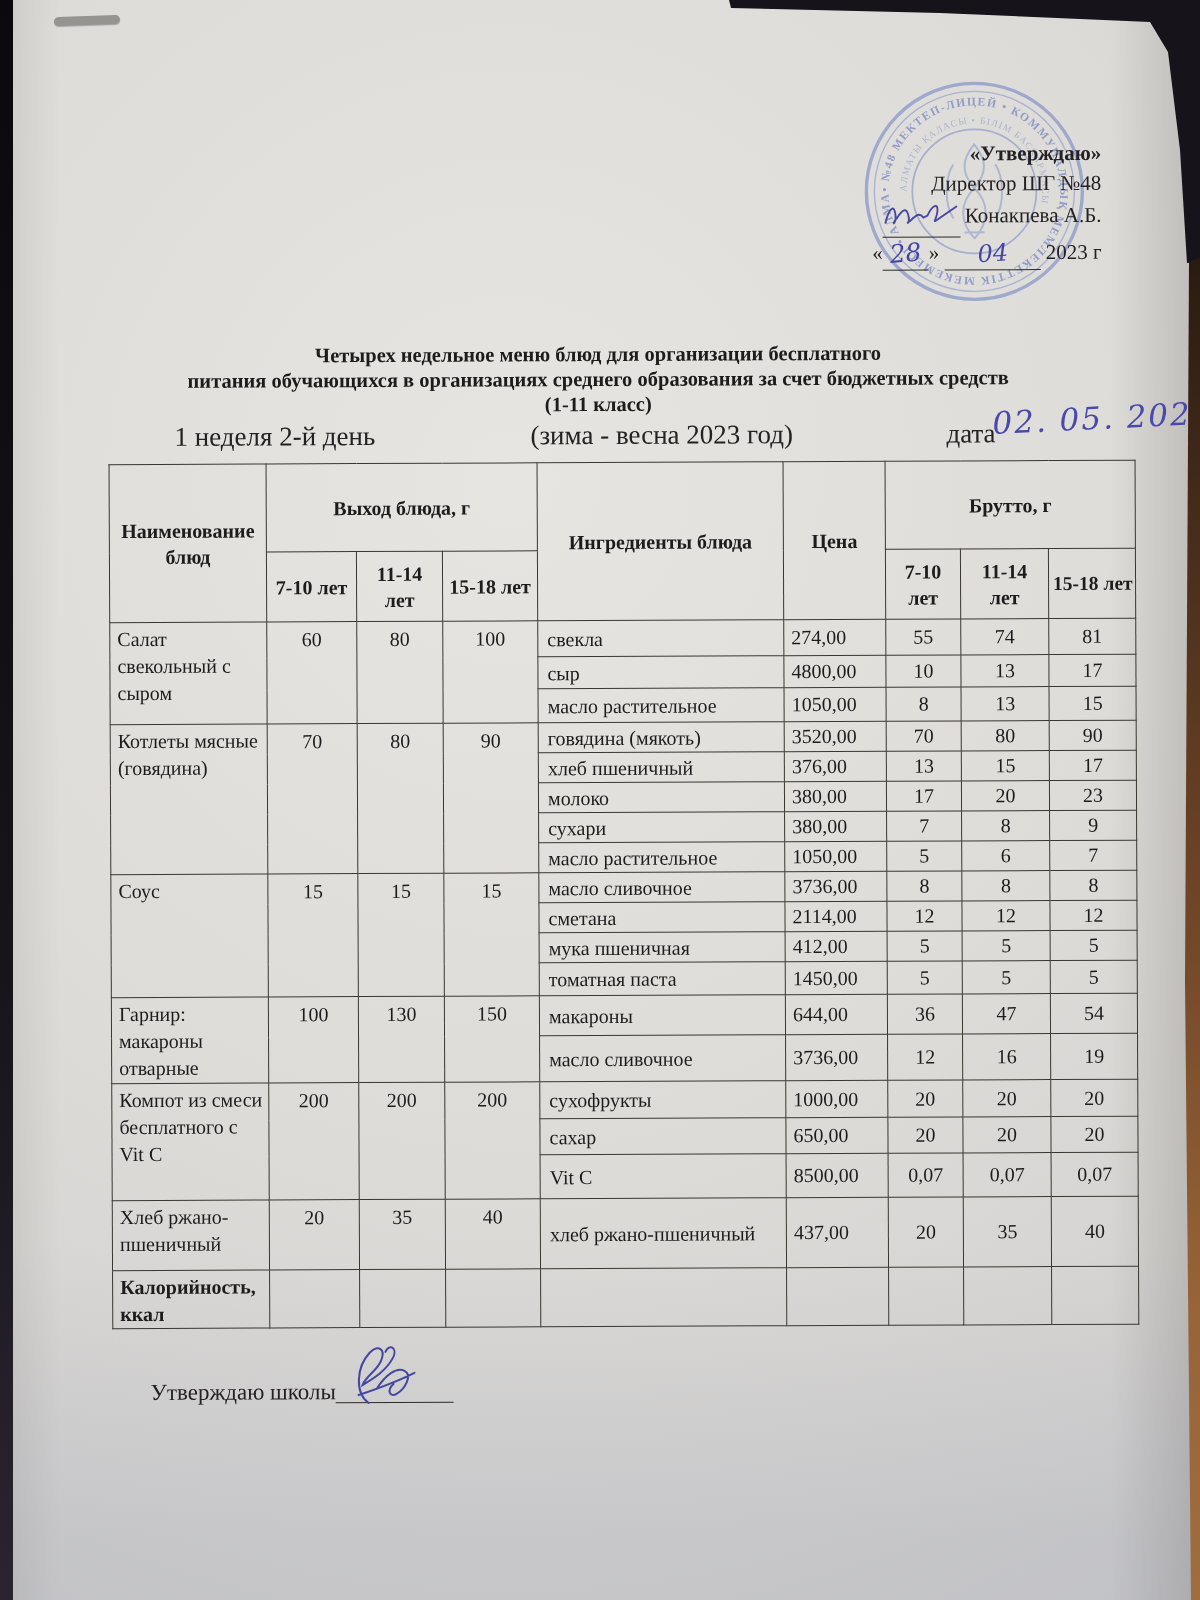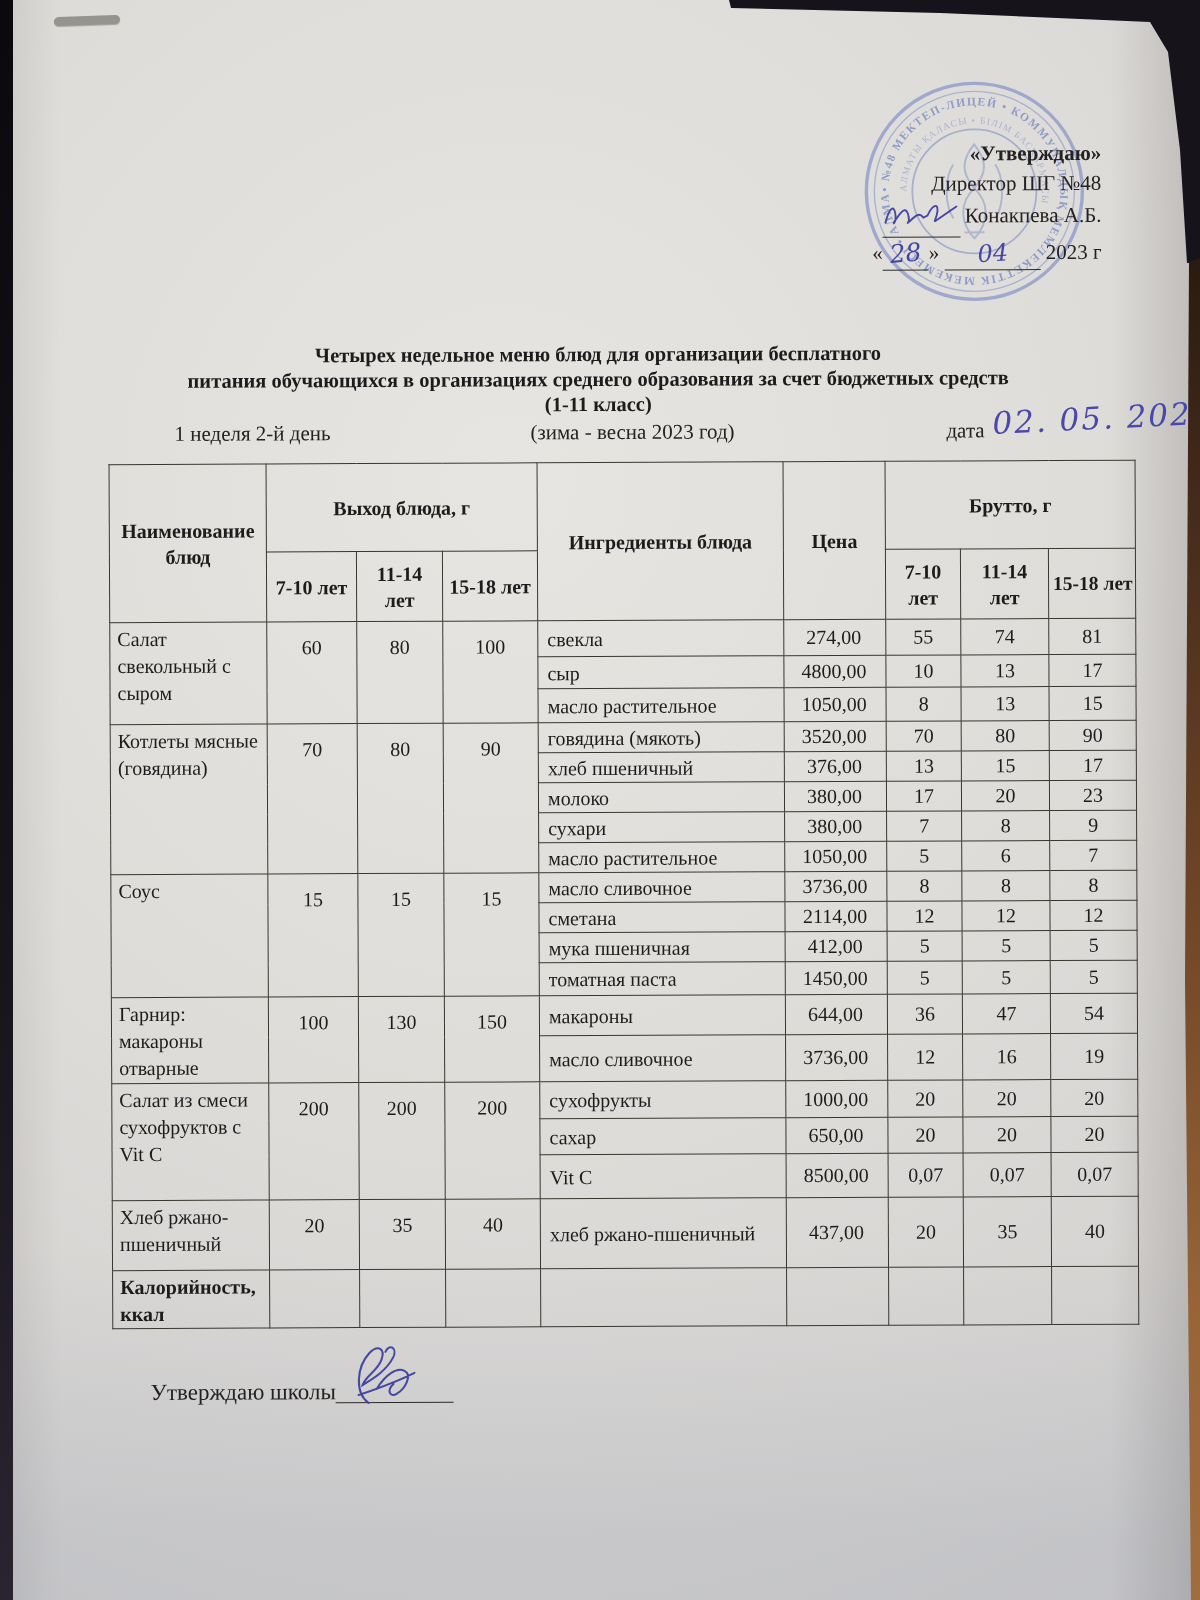--- a/index.html
+++ b/index.html
@@ -32,39 +32,39 @@
   .approval .b{font-weight:bold;}
   .hand{font-family:"DejaVu Serif",serif;font-style:italic;color:#4444a4;}
   .sig-slot{display:inline-block;vertical-align:-6px;border-bottom:1.6px solid #2c2a2a;margin-right:4px;}
   .u-seg{display:inline-block;border-bottom:1.6px solid #2c2a2a;text-align:center;vertical-align:-2px;}
   .day-hand{display:inline-block;font-size:25px;transform:rotate(-5deg);line-height:18px;}
   .month-hand{display:inline-block;font-size:24px;transform:rotate(-3deg);line-height:16px;}
 
   
   .title{position:absolute;left:100px;top:342px;width:1000px;text-align:center;
     font-weight:bold;font-size:20.5px;line-height:25px;color:#1e1b1c;}
-  .subrow{position:absolute;top:420px;font-size:21px;color:#242122;}
+  .subrow{position:absolute;top:420px;font-size:27px;color:#242122;}
   .subrow.week{left:176px;}
   .subrow.season{left:532px;}
   .subrow.datebit{left:948px;}
   .date-hand{position:absolute;left:994px;top:402px;font-family:"DejaVu Serif",serif;font-style:italic;
     color:#4a48ab;font-size:31px;letter-spacing:2px;transform:rotate(-2.5deg);white-space:nowrap;}
 
   
   table.menu{position:absolute;left:110px;top:462px;width:1026px;border-collapse:collapse;
     table-layout:fixed;font-size:20px;color:#1e1b1c;}
   .menu th,.menu td{border:1.7px solid #3a3630;padding:0 4px;overflow:hidden;}
   .menu thead tr.h1{height:88px;}
   .menu thead tr.h2{height:70px;}
   .menu th{font-weight:bold;text-align:center;line-height:26px;}
   .menu td.dish{text-align:left;vertical-align:top;padding:3px 4px 0 7px;line-height:27px;}
   .menu td.dish.bold{font-weight:bold;}
-  .menu td.out{text-align:center;vertical-align:top;padding-top:14px;margin-left:28px;}
+  .menu td.out{text-align:center;vertical-align:top;padding-top:6px;margin-left:28px;}
   .menu td.ing{text-align:left;padding-left:9px;line-height:24px;}
-  .menu td.price{text-align:center;padding-right:9px;padding-left:7px;}
+  .menu td.price{text-align:left;padding-right:9px;padding-left:7px;}
   .menu td.brutto{text-align:center;}
   .menu th.nowrap{white-space:nowrap;font-size:19.5px;}
 
   
   .nurse{position:absolute;left:148px;top:1378px;font-size:23px;color:#242122;}
   .nurse .line{display:inline-block;width:118px;border-bottom:1.8px solid #2c2a2a;vertical-align:-4px;}
   .nurse-sig{position:absolute;left:336px;top:1336px;width:95px;height:78px;}
 </style>
 </head>
 <body>
@@ -264,21 +264,21 @@
             <td class="brutto">54</td>
           </tr>
           <tr style="height: 46px;">
             <td class="ing">масло сливочное</td>
             <td class="price">3736,00</td>
             <td class="brutto">12</td>
             <td class="brutto">16</td>
             <td class="brutto">19</td>
           </tr>
           <tr style="height: 37px;">
-            <td class="dish" rowspan="3">Салат из смеси сухофруктов с Vit C</td>
+            <td class="dish" rowspan="3">Компот из смеси бесплатного с Vit C</td>
             <td class="out" rowspan="3">200</td>
             <td class="out" rowspan="3">200</td>
             <td class="out" rowspan="3">200</td>
             <td class="ing">сухофрукты</td>
             <td class="price">1000,00</td>
             <td class="brutto">20</td>
             <td class="brutto">20</td>
             <td class="brutto">20</td>
           </tr>
           <tr style="height: 36px;">

